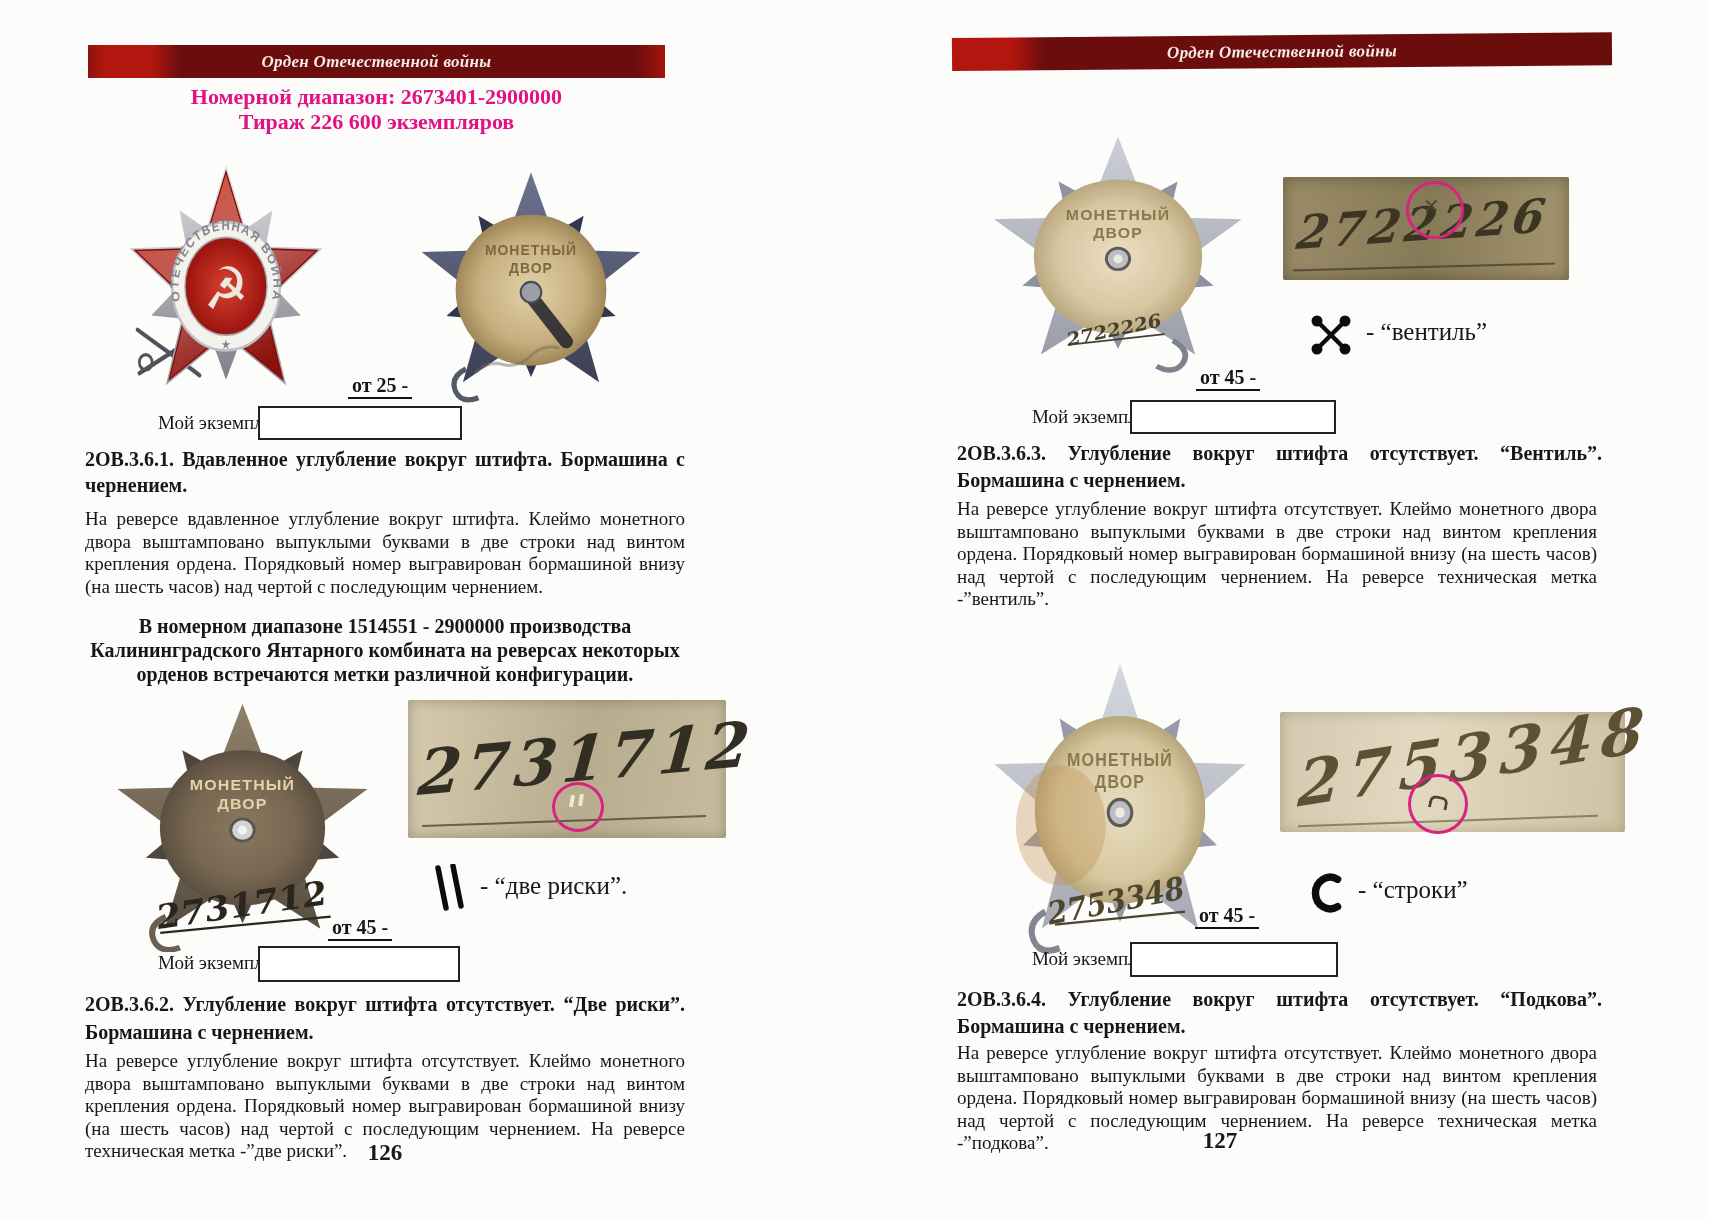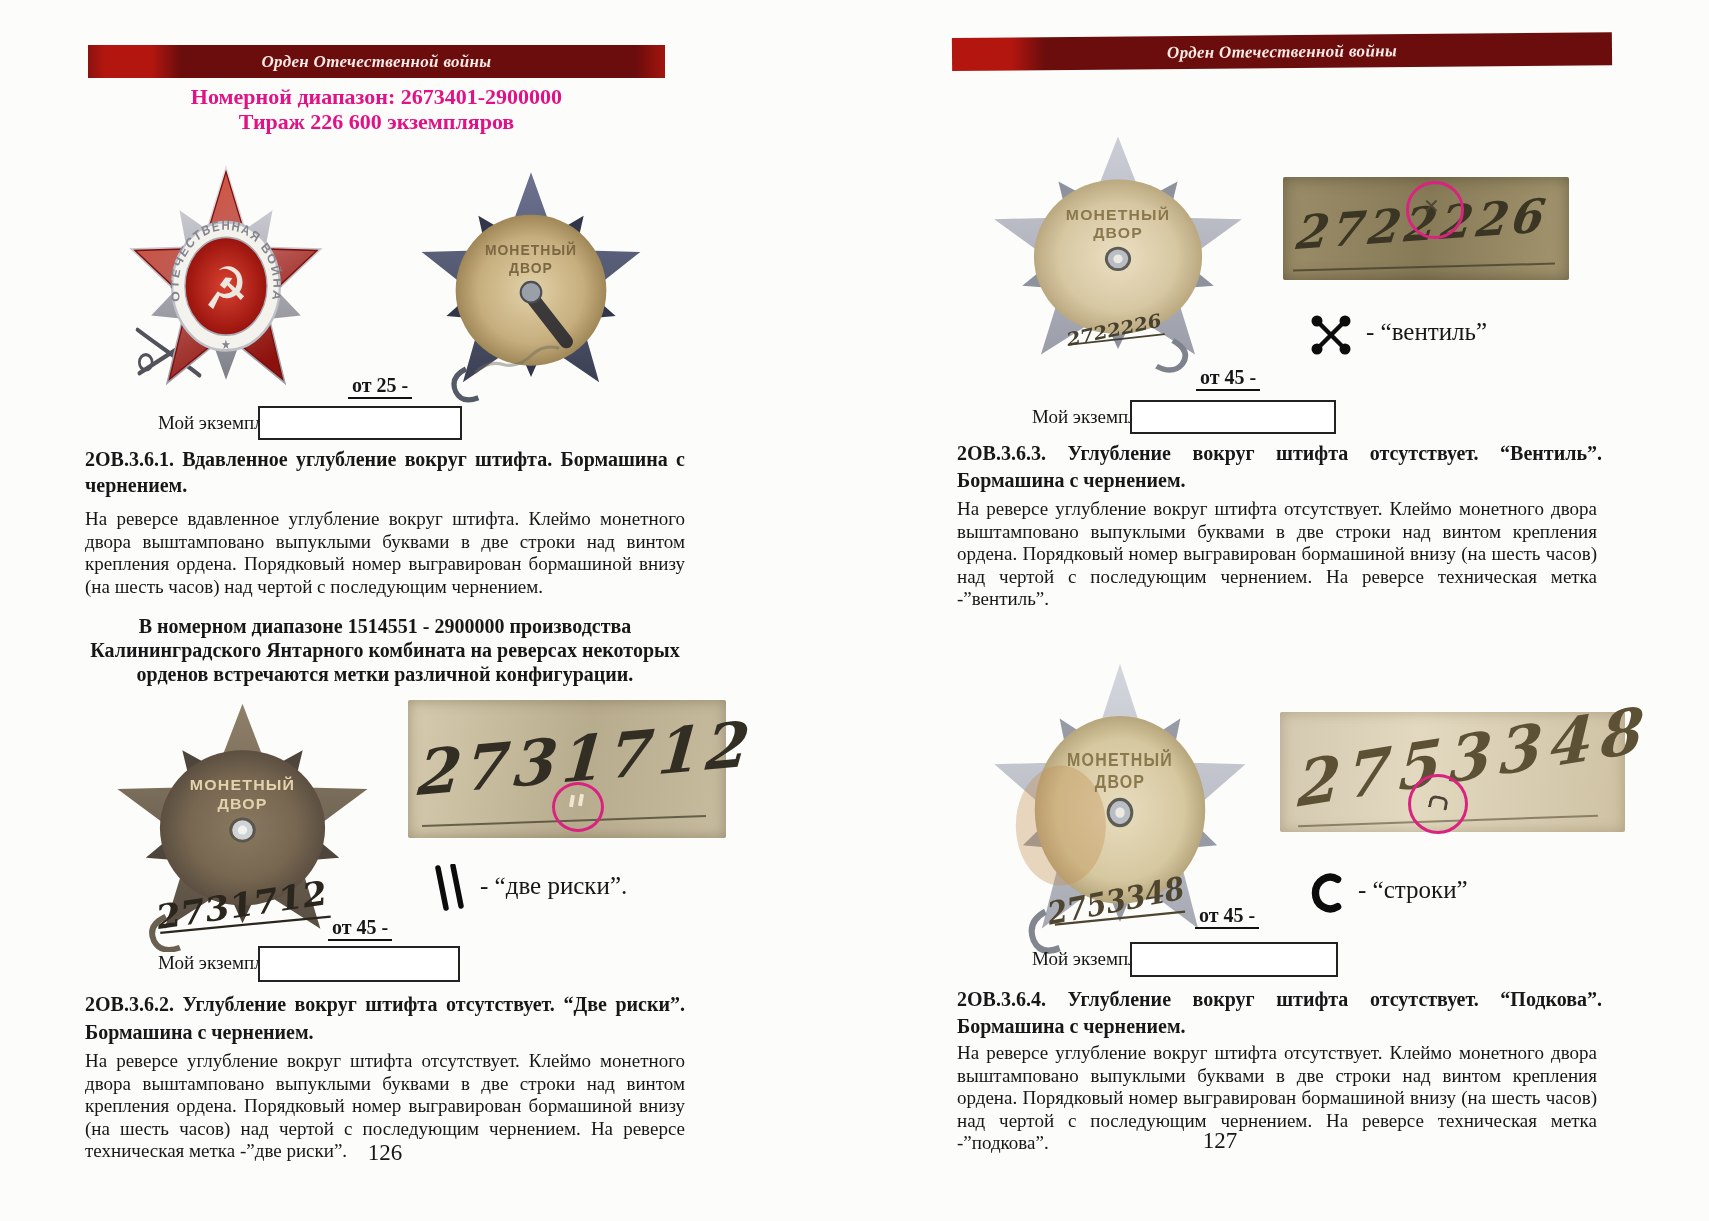--- a/index.html
+++ b/index.html
@@ -18,21 +18,21 @@
   
   .chapter{color:var(--title_magenta);font-weight:bold;font-size:22px;line-height:25px;text-align:center;}
   
   .price{font-weight:bold;font-size:20px;border-bottom:2.5px solid #111;padding:0 4px 1px 4px;}
   .mylabel{font-size:19px;}
   .mybox{border:2px solid #222;background:#fff;}
   
   .sec-title{font-weight:bold;font-size:20px;line-height:26px;text-align:justify;}
   .sec-body{font-size:19px;line-height:22.5px;text-align:justify;}
   .range-note{font-weight:bold;font-size:20px;line-height:24px;text-align:center;}
-  .pagenum{font-size:23px;text-align:center;}
+  .pagenum{font-size:23px;text-align:center;font-weight:bold;}
   
   .closeup{border-radius:2px;overflow:visible;position:absolute;}
   .cu1{background:linear-gradient(100deg,#d6cbae,#b8ac8e 55%,#c8bc9f);box-shadow:inset 0 0 14px rgba(90,80,55,.45);}
   .cu2{background:linear-gradient(95deg,#9b8d68,#877a57 50%,#a3956e);box-shadow:inset 0 0 16px rgba(50,45,28,.5);}
   .cu3{background:linear-gradient(95deg,#d3c9b0,#e2d9c0 40%,#cfc2a4);box-shadow:inset 0 0 14px rgba(120,105,70,.4);}
   .serial{font-family:"DejaVu Serif",serif;font-style:italic;font-weight:700;white-space:nowrap;}
   .cu-line{position:absolute;height:2px;background:rgba(60,55,40,.7);}
   .pinkcircle{position:absolute;border:3.5px solid var(--highlight_pink);border-radius:50%;}
   .legend-text{font-size:25px;white-space:nowrap;}
   svg text{user-select:none;}

